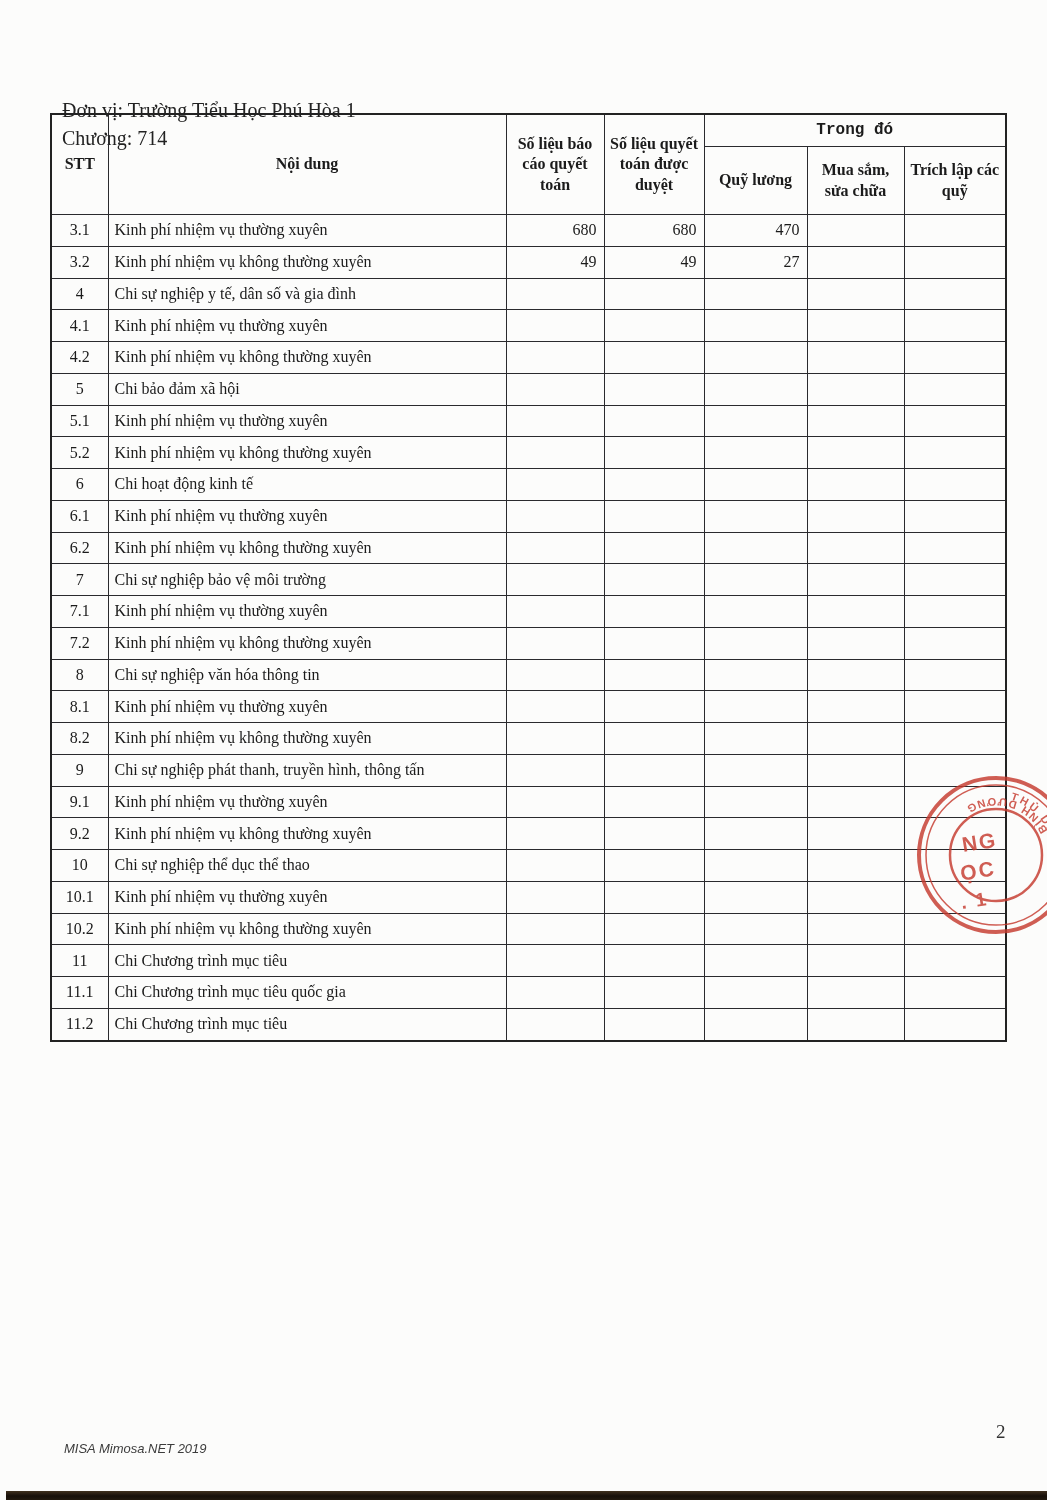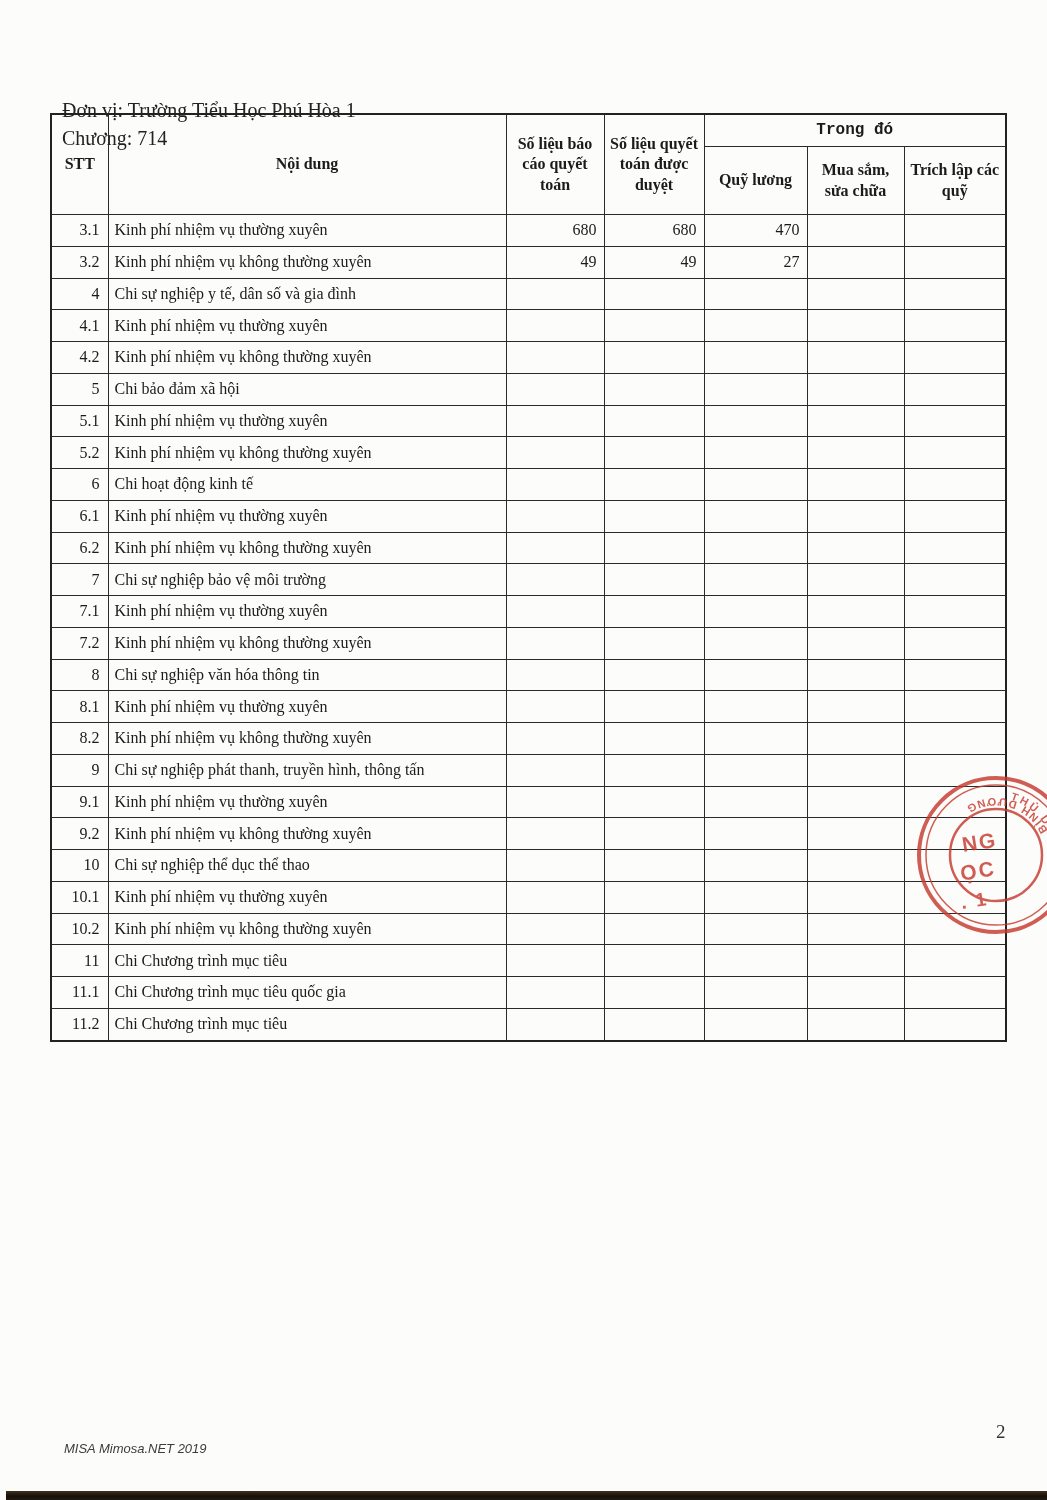--- a/index.html
+++ b/index.html
@@ -24,21 +24,21 @@
   thead th{
     font-weight:bold;font-size:16px;line-height:1.28;
     padding:2px 4px;text-align:center;vertical-align:middle;color:#1b1b1b;
   }
   tr.hdr-top th.h-trongdo{height:27px;font-family:Liberation Mono, monospace;}
   tr.hdr-sub th{height:63px;}
   tbody td{
     height:30.75px;font-size:16px;vertical-align:middle;color:#1b1b1b;
     padding:0 6px;white-space:nowrap;
   }
-  td.c-stt{text-align:right;padding:0 8px;}
+  td.c-stt{text-align:center;padding:0 8px;}
   td.c-label{text-align:left;}
   td.c-num{text-align:right;padding-right:7px;}
   .footer-left{
     position:absolute;left:64px;top:1441px;
     font-family:"Liberation Sans", sans-serif;font-style:italic;
     font-size:13px;color:#3c3c3c;
   }
   .page-number{
     position:absolute;left:996px;top:1421px;
     font-size:19px;color:#333;

